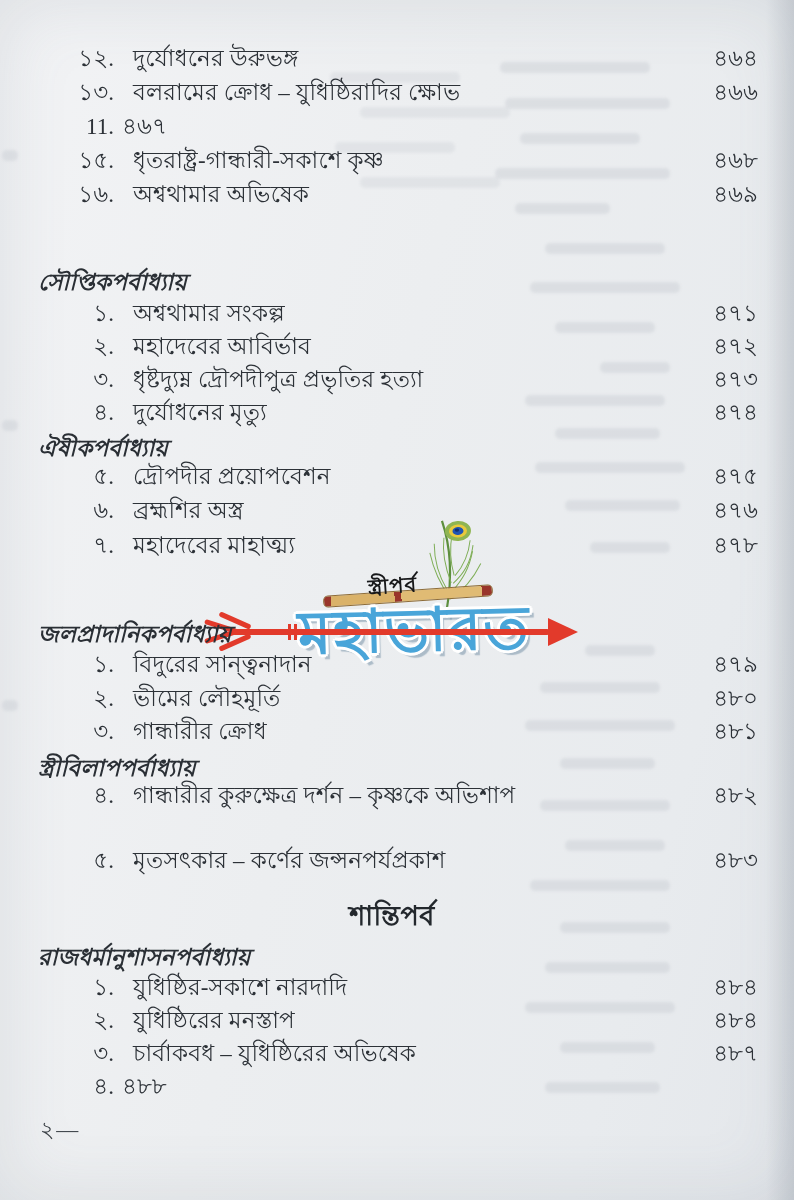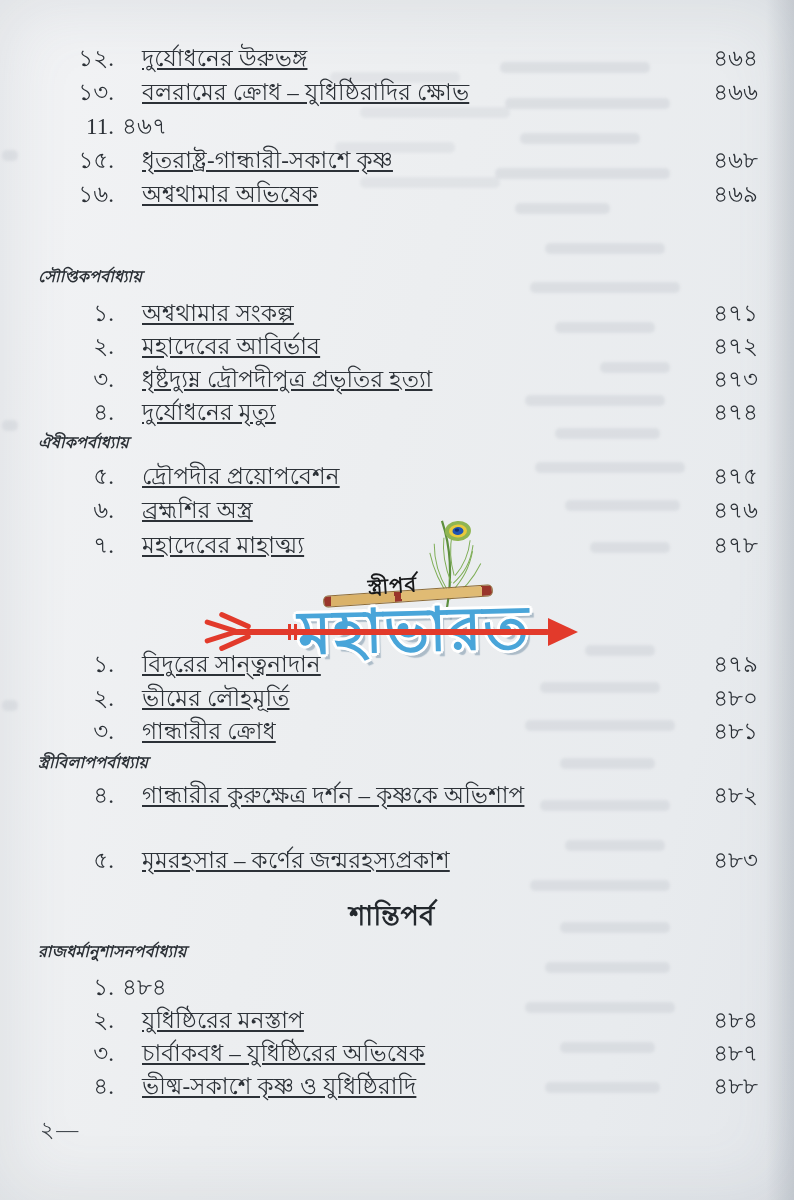--- a/index.html
+++ b/index.html
@@ -10,25 +10,25 @@
     font-family:"Liberation Serif","DejaVu Serif",serif;
     color:#2c3137;
   }
   .edge-shade{position:absolute;top:0;bottom:0;right:0;width:28px;
     background:linear-gradient(90deg,rgba(110,120,135,0) 0%,rgba(110,120,135,.20) 100%);}
   .sm{position:absolute;height:11px;border-radius:5px;background:#c9cdd3;opacity:.45;filter:blur(1.6px);}
   .sm.ctr{opacity:.32;}
   .row{position:absolute;left:70px;right:36px;display:flex;align-items:baseline;
     font-size:23px;line-height:30px;color:#2c3137;}
   .row .num{flex:none;width:44px;text-align:right;}
-  .row .title{flex:1;margin-left:28px;letter-spacing:.2px;text-decoration:underline;}
+  .row .title{flex:1;margin-left:19px;letter-spacing:.2px;}
   .row .pg{flex:none;margin-left:8px;}
   .section-title{position:absolute;left:0;right:10px;text-align:center;
     font-size:27px;font-weight:bold;letter-spacing:.5px;color:#23282d;}
-  .subhead{position:absolute;left:38px;font-size:16px;font-weight:bold;
+  .subhead{position:absolute;left:38px;font-size:23px;font-weight:bold;
     font-style:italic;color:#2a2f35;letter-spacing:.2px;}
   .sig{position:absolute;left:40px;top:1112px;font-size:22px;color:#3a4046;letter-spacing:2px;}
   
   .logo{position:absolute;left:160px;top:512px;width:430px;height:195px;}
   .flute{position:absolute;left:163px;top:78px;width:168px;height:10px;border-radius:5px;
     transform:rotate(-4deg);border:1px solid #8d6c38;
     background:linear-gradient(90deg,#99352a 0 4%,#dab269 4% 42%,#99352a 42% 46%,#e0bb74 46% 94%,#99352a 94% 100%);}
   .stri{position:absolute;left:208px;top:58px;font-size:21px;font-weight:bold;color:#17181a;
     transform:rotate(-4deg);letter-spacing:1px;}
   .maha{position:absolute;left:138px;top:74px;font-size:60px;line-height:90px;font-weight:bold;
@@ -179,20 +179,21 @@
       <div class="fletch f2"></div>
       <div class="fletch f3"></div>
       <div class="fletch f4"></div>
       <div class="tick t1"></div>
       <div class="tick t2"></div>
       <div class="arrow-shaft"></div>
       <div class="arrow-head"></div>
     </div>
   </div>
 
+  <div class="subhead" style="top:616px">জলপ্রাদানিকপর্বাধ্যায়</div>
   <div class="row" style="top:650px">
     <span class="num">১.</span>
     <span class="title">বিদুরের সান্ত্বনাদান</span>
     <span class="pg">৪৭৯</span>
   </div>
   <div class="row" style="top:684px">
     <span class="num">২.</span>
     <span class="title">ভীমের লৌহমূর্তি</span>
     <span class="pg">৪৮০</span>
   </div>
@@ -204,43 +205,43 @@
 
   <div class="subhead" style="top:750px">স্ত্রীবিলাপপর্বাধ্যায়</div>
   <div class="row" style="top:781px">
     <span class="num">৪.</span>
     <span class="title">গান্ধারীর কুরুক্ষেত্র দর্শন – কৃষ্ণকে অভিশাপ</span>
     <span class="pg">৪৮২</span>
   </div>
 
   <div class="row" style="top:846px">
     <span class="num">৫.</span>
-    <span class="title">মৃমরহসার – কর্ণের জন্মরহস্যপ্রকাশ</span>
+    <span class="title">মৃতসৎকার – কর্ণের জন্সনপর্যপ্রকাশ</span>
     <span class="pg">৪৮৩</span>
   </div>
 
   <div class="section-title" style="top:895px">শান্তিপর্ব</div>
   <div class="subhead" style="top:939px">রাজধর্মানুশাসনপর্বাধ্যায়</div>
 
   <div class="row" style="top:973px">
     <span class="num">১.</span>
+    <span class="title">যুধিষ্ঠির-সকাশে নারদাদি</span>
     <span class="pg">৪৮৪</span>
   </div>
   <div class="row" style="top:1006px">
     <span class="num">২.</span>
     <span class="title">যুধিষ্ঠিরের মনস্তাপ</span>
     <span class="pg">৪৮৪</span>
   </div>
   <div class="row" style="top:1039px">
     <span class="num">৩.</span>
     <span class="title">চার্বাকবধ – যুধিষ্ঠিরের অভিষেক</span>
     <span class="pg">৪৮৭</span>
   </div>
   <div class="row" style="top:1072px">
     <span class="num">৪.</span>
-    <span class="title">ভীষ্ম-সকাশে কৃষ্ণ ও যুধিষ্ঠিরাদি</span>
     <span class="pg">৪৮৮</span>
   </div>
 
   <div class="sig">২—</div>
 
   <div class="edge-shade"></div>
 </div>
 
 </body></html>

